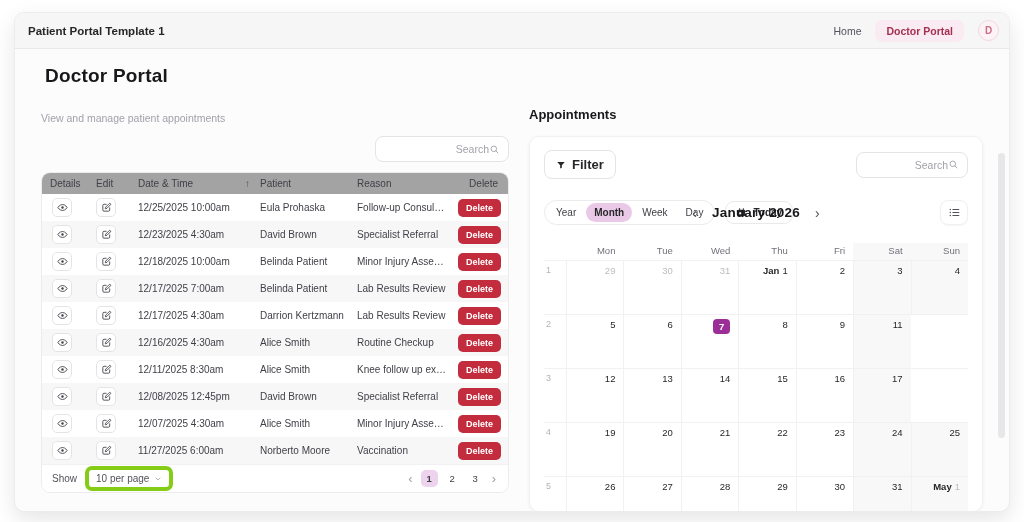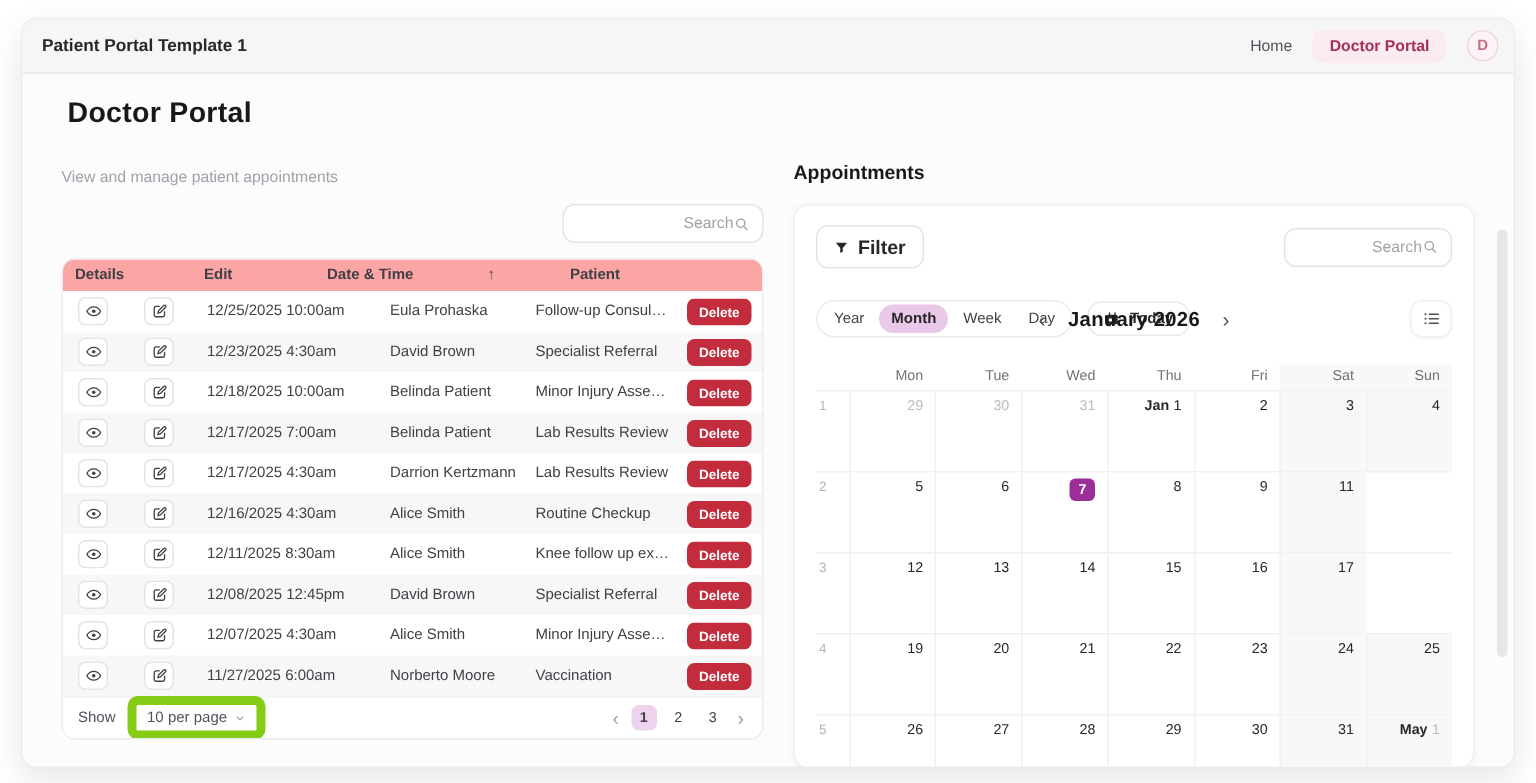--- a/index.html
+++ b/index.html
@@ -58,21 +58,21 @@
   .search-row .search-box{ width:134px; }
 
   
   .table{
     background:#fff; border:1px solid #ececee; border-radius:9px; overflow:hidden;
   }
   .thead, .trow{
     display:grid; grid-template-columns:50px 42px 122px 97px 1fr 58px;
     align-items:center;
   }
-  .thead{ background:#fca5a5; height:21px; font-size:10px; font-weight:700; color:#3f3f46;gap:40px; }
+  .thead{ background:#a3a3a3; height:21px; font-size:10px; font-weight:400; color:#3f3f46; }
   .th{ padding:0 4px; }
   .th-det{ padding-left:8px; }
   .th-date{ display:flex; align-items:center; justify-content:space-between; }
   .sort{ font-size:10px; color:#52525b; margin-right:2px; }
   .th-del{ text-align:right; padding-right:10px; }
   .trow{ height:27px; background:#fff; font-size:10px; color:#3f3f46; }
   .trow.alt{ background:#f7f7f8; }
   .td{ padding:0 4px; white-space:nowrap; overflow:hidden; text-overflow:ellipsis; }
   .c-det{ padding-left:10px; }
   .icon-btn{
@@ -84,21 +84,21 @@
   .delete-btn{
     background:#c22c3d; color:#fff; border:none; border-radius:5px;
     font-size:9px; font-weight:700; padding:4px 8px; cursor:pointer;
     font-family:"Liberation Sans",sans-serif;
   }
   .tfoot{
     height:28px; display:flex; align-items:center; gap:8px; padding:0 10px;
     background:#fff; border-top:1px solid #f1f1f2; font-size:10px; color:#52525b;
   }
   .page-size{
-    display:flex; align-items:center; gap:5px; border:6px solid #84cc16; border-radius:7px;
+    display:flex; align-items:center; gap:5px; border:4px solid #84cc16; border-radius:7px;
     padding:3px 7px; background:#fff; cursor:pointer; color:#52525b;
   }
   .range-text{ color:#71717a;margin-top:43px; }
   .pager{ margin-left:auto; display:flex; align-items:center; gap:6px; }
   .pg-arrow{ background:none; border:none; color:#a1a1aa; font-size:13px; cursor:pointer; padding:0 2px; line-height:1; font-family:"Liberation Sans",sans-serif;}
   .page-btn{
     min-width:17px; height:17px; border:none; background:transparent; border-radius:5px;
     font-size:9.5px; color:#3f3f46; cursor:pointer; font-family:"Liberation Sans",sans-serif;
   }
   .page-btn.active{ background:#eed3ef; font-weight:700; }

